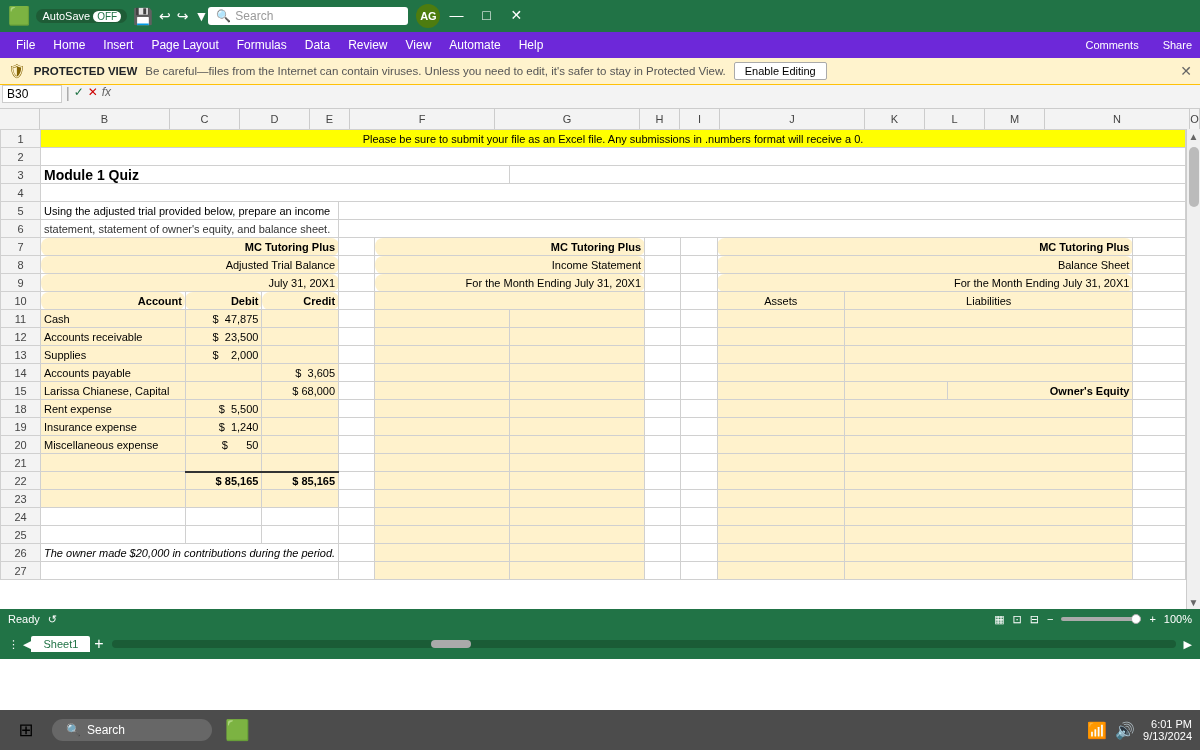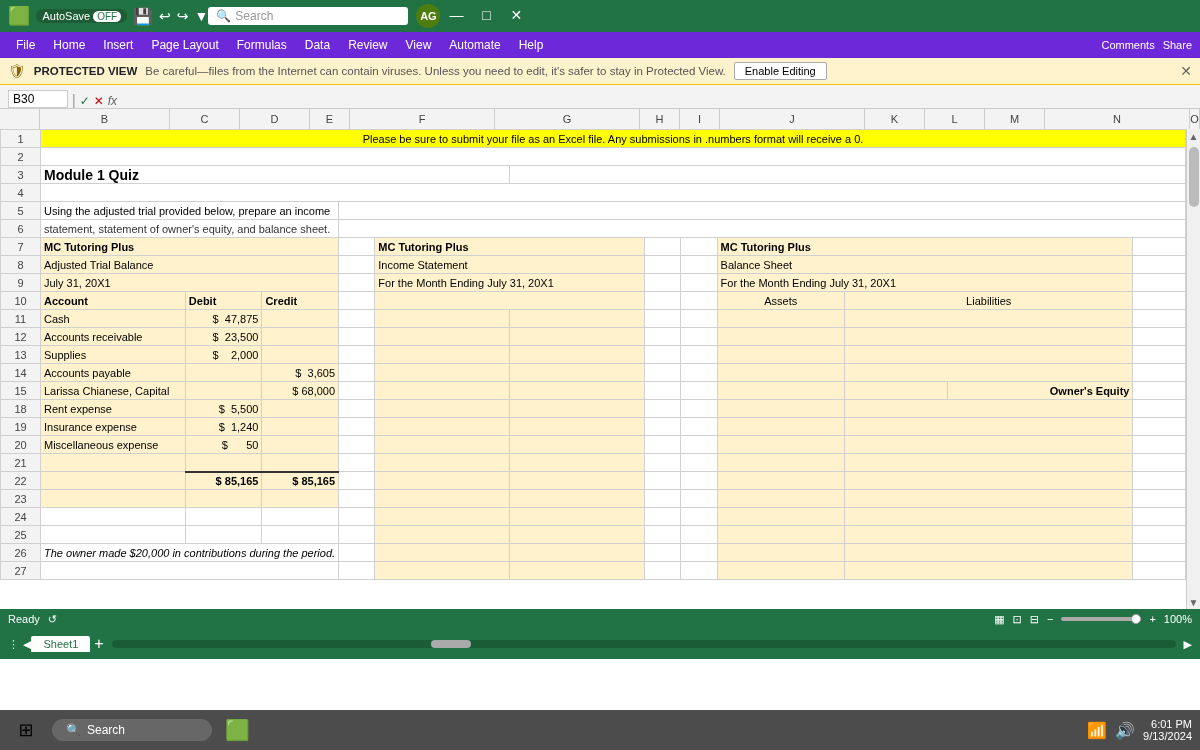--- a/index.html
+++ b/index.html
@@ -55,22 +55,22 @@
       font-size: 11px; cursor: pointer; border-radius: 2px;
     }
     .banner-close { margin-left: auto; cursor: pointer; font-size: 14px; color: #666; }
 
     
     #formula-bar {
       height: 24px;
       background: #f3f3f3;
       border-bottom: 1px solid #ccc;
       display: flex;
-      align-items: flex-end;
-      padding: 0 8px;
+      align-items: flex-start;
+      padding: 0 2px;
       gap: 4px;
       font-size: 12px;
     }
     .cell-ref { width: 60px; padding: 1px 4px; border: 1px solid #ccc; font-size: 12px; }
     .formula-sep { color: #999; font-size: 14px; }
     .fx-label { color: #666; font-style: italic; font-size: 12px; }
     .formula-content { flex: 1; }
 
     
     #col-headers {
@@ -111,21 +111,21 @@
       text-align: center; color: #444; font-size: 11px; height: 18px;
       border: 1px solid #d0d0d0;
     }
     .cell { height: 18px; min-width: 20px; }
 
     
     .yellow-bg { background: #fff2cc; }
 
     
     .bold { font-weight: bold; }
-    .center { text-align: left; }
+    .center { text-align: right; border-radius: 8px; }
     .right { text-align: right; }
     .italic { font-style: italic; }
 
     
     #bottom-bar {
       height: 30px;
       background: #217346;
       display: flex;
       align-items: center;
       padding: 0 8px;
@@ -225,21 +225,21 @@
   <span class="menu-item">Insert</span>
   <span class="menu-item">Page Layout</span>
   <span class="menu-item">Formulas</span>
   <span class="menu-item">Data</span>
   <span class="menu-item">Review</span>
   <span class="menu-item">View</span>
   <span class="menu-item">Automate</span>
   <span class="menu-item">Help</span>
   <div class="menu-right">
     <span style="cursor:pointer; font-size:11px;padding-left:40px;">Comments</span>
-    <span style="cursor:pointer; font-size:11px;">Share</span>
+    <span style="cursor:pointer; font-size:11px;margin-left:16px;">Share</span>
   </div>
 </div>
 
 <div id="protected-banner">
   <span class="shield-icon">🛡</span>
   <span class="protected-label">PROTECTED VIEW</span>
   <span style="color:#555;">Be careful—files from the Internet can contain viruses. Unless you need to edit, it's safer to stay in Protected View.</span>
   <button class="enable-btn">Enable Editing</button>
   <span class="banner-close">✕</span>
 </div>

